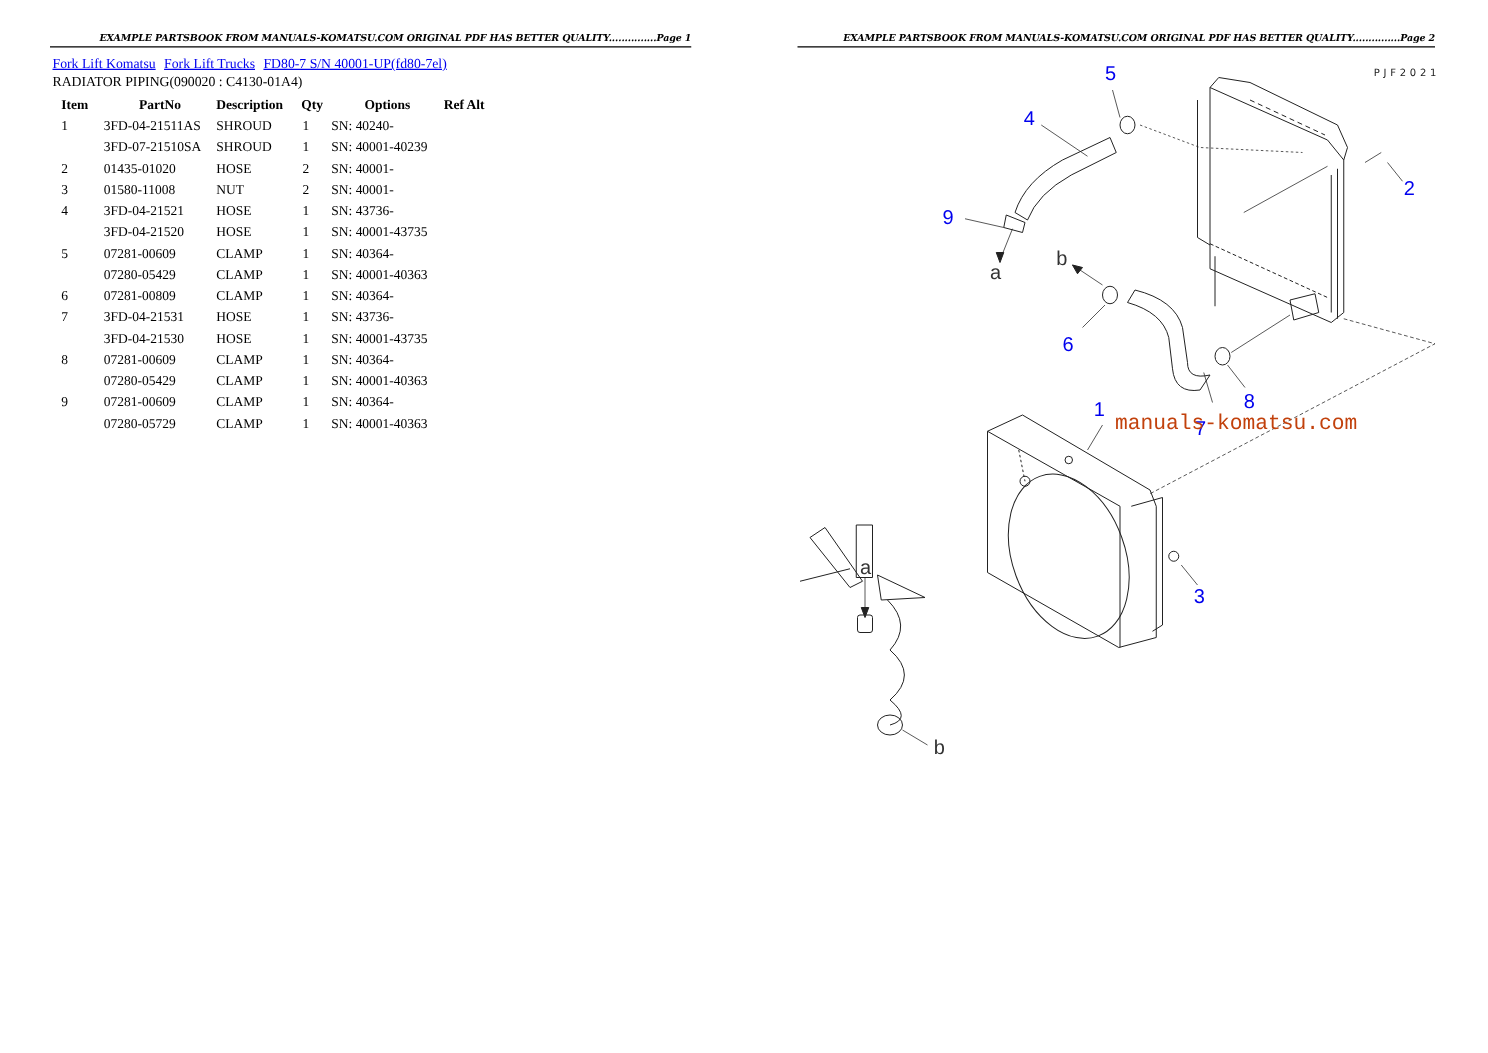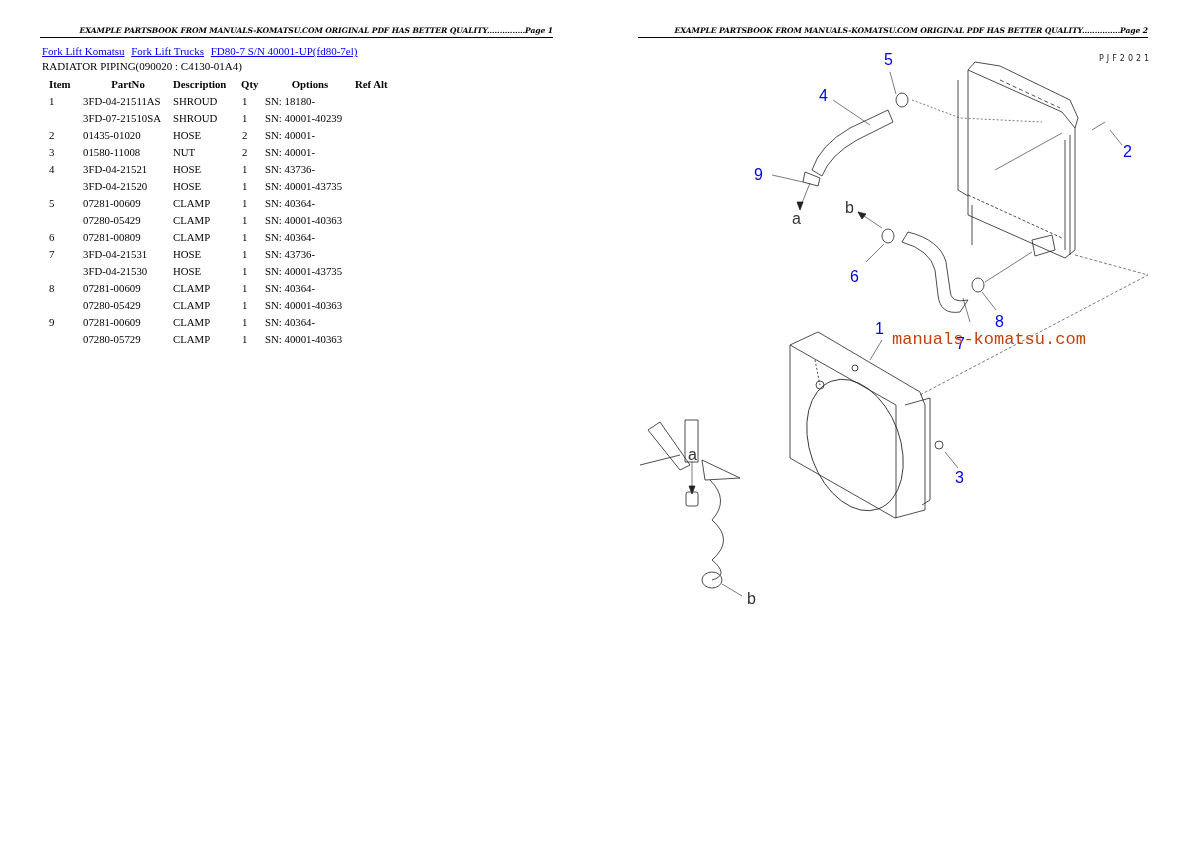--- a/index.html
+++ b/index.html
@@ -65,21 +65,21 @@
       <th class="c-opt">Options</th>
       <th class="c-ref">Ref Alt</th>
     </tr>
   </thead>
   <tbody id="parts-body">
       <tr>
         <td class="c-item">1</td>
         <td class="c-part">3FD-04-21511AS</td>
         <td class="c-desc">SHROUD</td>
         <td class="c-qty">1</td>
-        <td class="c-opt">SN: 18180-</td>
+        <td class="c-opt">SN: 40240-</td>
         <td class="c-ref"></td>
       </tr>
       <tr>
         <td class="c-item"></td>
         <td class="c-part">3FD-07-21510SA</td>
         <td class="c-desc">SHROUD</td>
         <td class="c-qty">1</td>
         <td class="c-opt">SN: 40001-40239</td>
         <td class="c-ref"></td>
       </tr>

